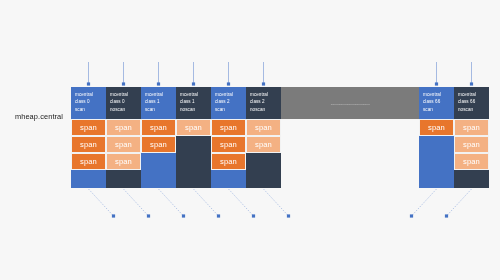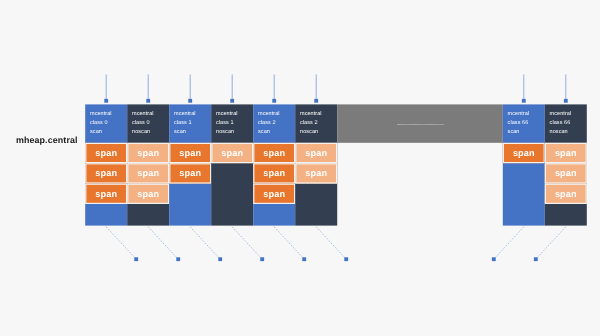--- a/index.html
+++ b/index.html
@@ -24,21 +24,20 @@
   #mheap-label {
     position: absolute;
     left: 8px;
     top: 112px;
     width: 62px;
     text-align: center;
     font-size: 7.4px;
     color: #1a1a1a;
     letter-spacing: .1px;
     white-space: nowrap;
-    font-weight: bold;
   }
 
   
   #central-grid {
     position: absolute;
     left: 71px;
     top: 87px;
     height: 101px;
     display: flex;
     align-items: flex-start;
@@ -68,21 +67,20 @@
 
   .cell {
     height: 17px;
     box-sizing: border-box;
     display: flex;
     align-items: center;
     justify-content: center;
     font-size: 7.6px;
     color: #ffffff;
     letter-spacing: .1px;
-    font-weight: bold;
   }
   .cell.span-dark  { background: #e8762c; border: 0.6px solid #f2f2f2; }
   .cell.span-light { background: #f4b183; border: 0.6px solid #f2f2f2; }
   .cell.empty      { background: transparent; }
 
   
   #ellipsis-block {
     width: 138px;
     height: 32px;
     background: #7b7b7b;

